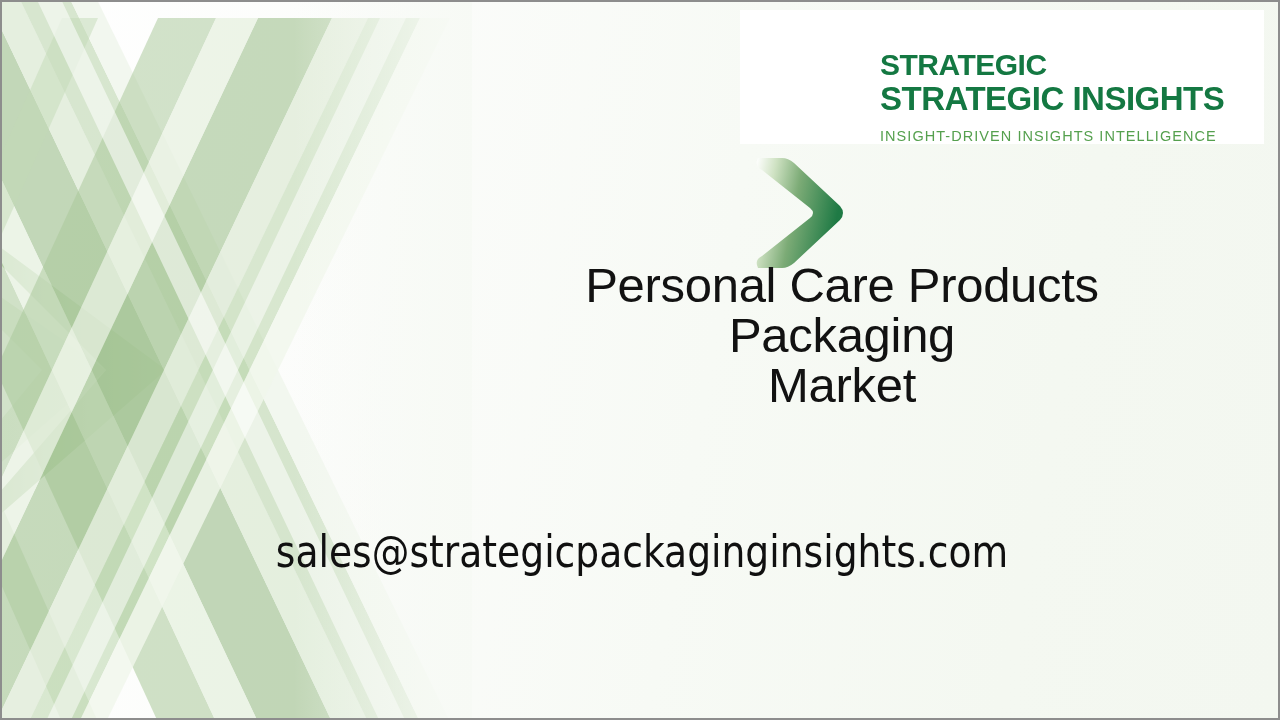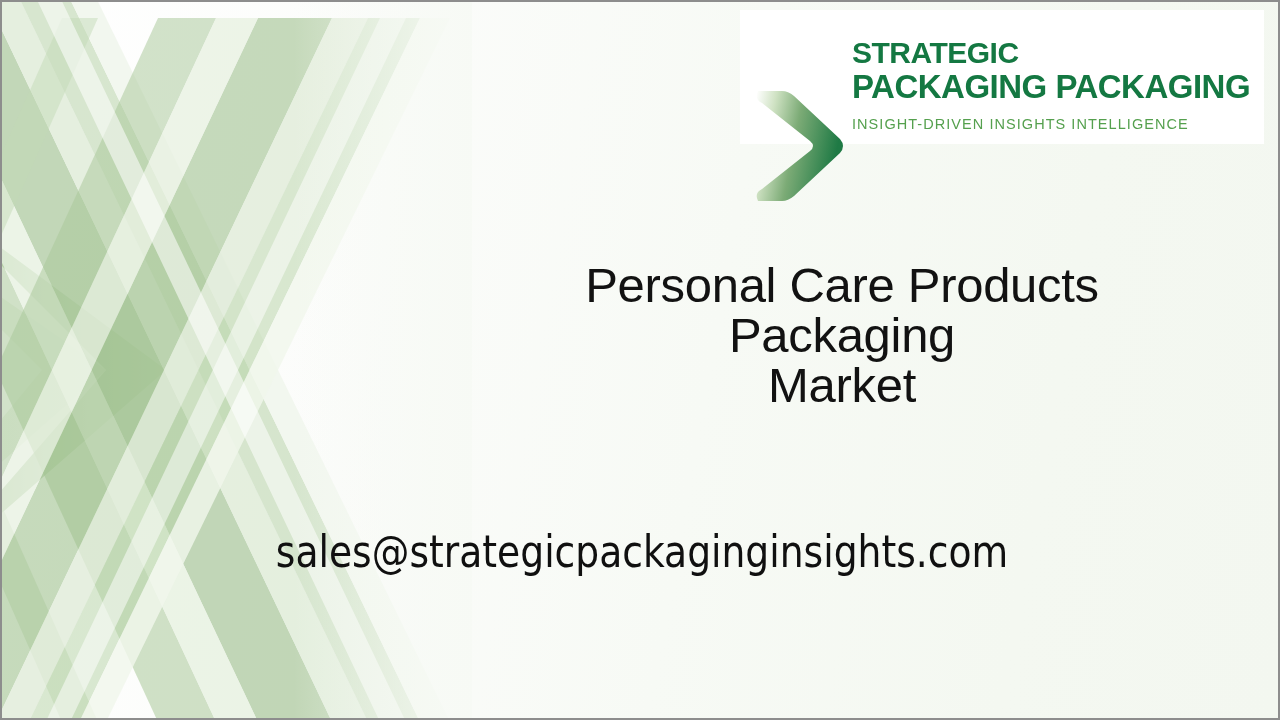--- a/index.html
+++ b/index.html
@@ -40,22 +40,23 @@
 
   
   .logo-box {
     position: absolute;
     left: 738px;
     top: 8px;
     width: 524px;
     height: 134px;
     background: #ffffff;
     display: flex;
-    align-items: center;
+    align-items: flex-end;
     box-sizing: border-box;
+    gap: 28px;
   }
   .logo-mark {
     width: 112px;
     flex: 0 0 112px;
     position: relative;
   }
   .logo-mark svg {
     position: absolute;
     left: 12px;
     top: 10px;
@@ -228,21 +229,21 @@
                  L 30 114
                  Q 36 114 42 109
                  L 88 66
                  Q 94 59 88 52
                  L 42 9
                  Q 36 4 30 4 Z" fill="url(#markGrad)"></path>
       </svg>
     </div>
     <div class="logo-text">
       <div class="logo-line1">STRATEGIC</div>
-      <div class="logo-line2">PACKAGING PACKAGING</div>
+      <div class="logo-line2">STRATEGIC INSIGHTS</div>
       <div class="logo-tagline">INSIGHT-DRIVEN INSIGHTS INTELLIGENCE</div>
     </div>
   </div>
 
   <div class="title-block">
     <span class="tline">Personal Care Products</span>
     <span class="tline">Packaging</span>
     <span class="tline">Market</span>
   </div>
 

